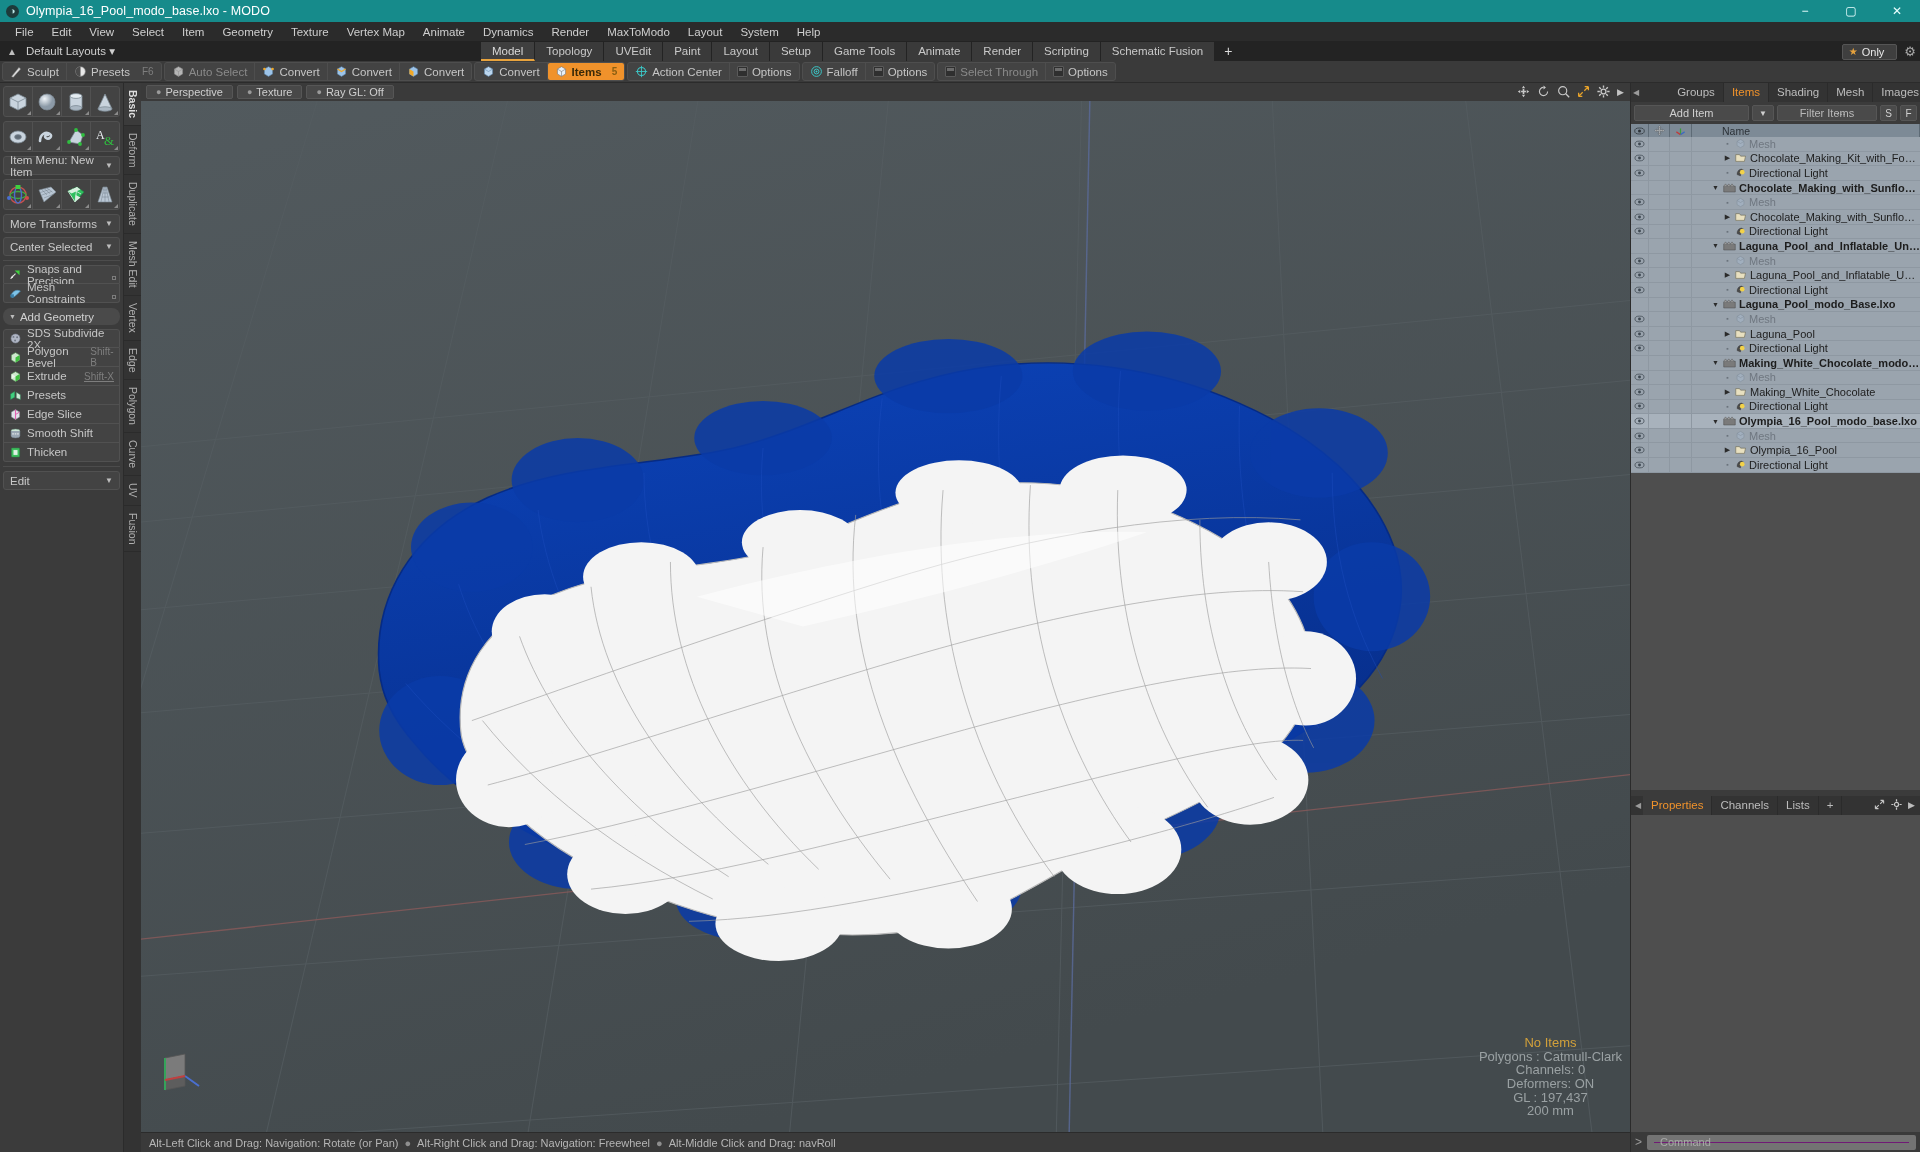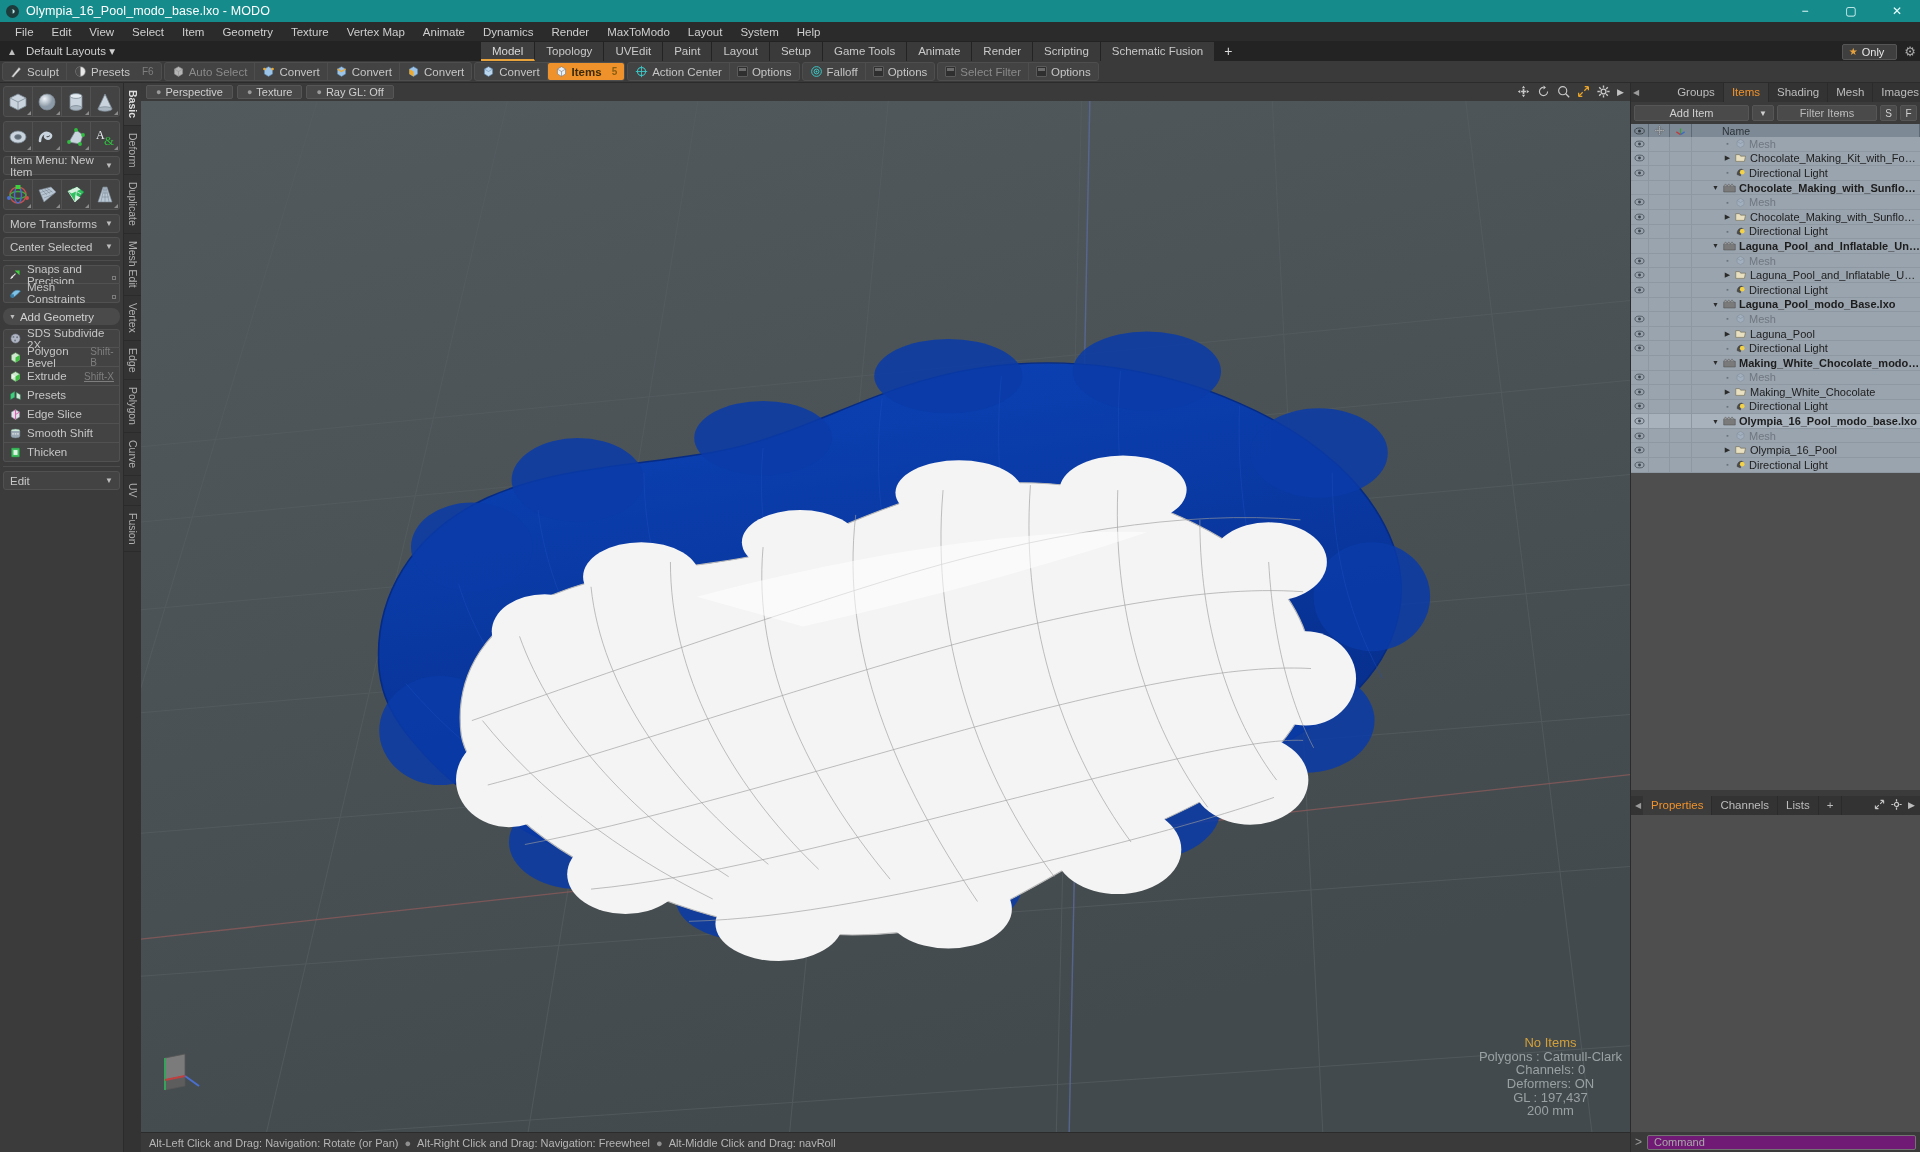--- a/index.html
+++ b/index.html
@@ -172,21 +172,21 @@
   .tri-r { width:9px;text-align:center;font-size:7px;color:#2b2b2b;flex:0 0 9px;}
   .tri-d { width:9px;text-align:center;font-size:7px;color:#2b2b2b;flex:0 0 9px;}
   .indent { flex:0 0 auto; }
   .rp-filler { flex:1; background:#4e4e4e; }
   .rp-split { height:6px; background:#3b3b3b; flex:0 0 6px;}
   .prop-tabs{ height:19px;display:flex;background:#333;flex:0 0 19px;position:relative;padding-left:2px;}
   .prop-tabs .rtab.on{ color:#f0922b; }
   .cmdbar{ height:20px; background:#3a3a3a; display:flex;align-items:center;
            padding:0 4px; gap:5px; flex:0 0 20px; }
   .cmdbar .prompt{color:#9a9a9a;font-size:12px;}
-  .cmdinput{flex:1;height:15px;background:#701a75;border:1px solid #737373;border-radius:2px;
+  .cmdinput{flex:1;height:15px;background:#701a75;border:7px solid #737373;border-radius:2px;
             display:flex;align-items:center;padding-left:6px;font-size:11px;color:#a9a9a9;}
 </style>
 </head>
 <body>
 
 <div class="app">
 
   <div class="titlebar">
     <div class="logo">◑</div>
     <div class="ttl">Olympia_16_Pool_modo_base.lxo - MODO</div>
@@ -341,21 +341,21 @@
       </div>
       <div class="mbtn">
         <span class="sq-ic"></span>
         <span>Options</span>
       </div>
     </div>
 
     <div class="grp">
       <div class="mbtn dim">
         <span class="sq-ic"></span>
-        <span>Select Filter</span>
+        <span>Select Through</span>
       </div>
       <div class="mbtn">
         <span class="sq-ic"></span>
         <span>Options</span>
       </div>
     </div>
   </div>
 
   <div class="body">
 

